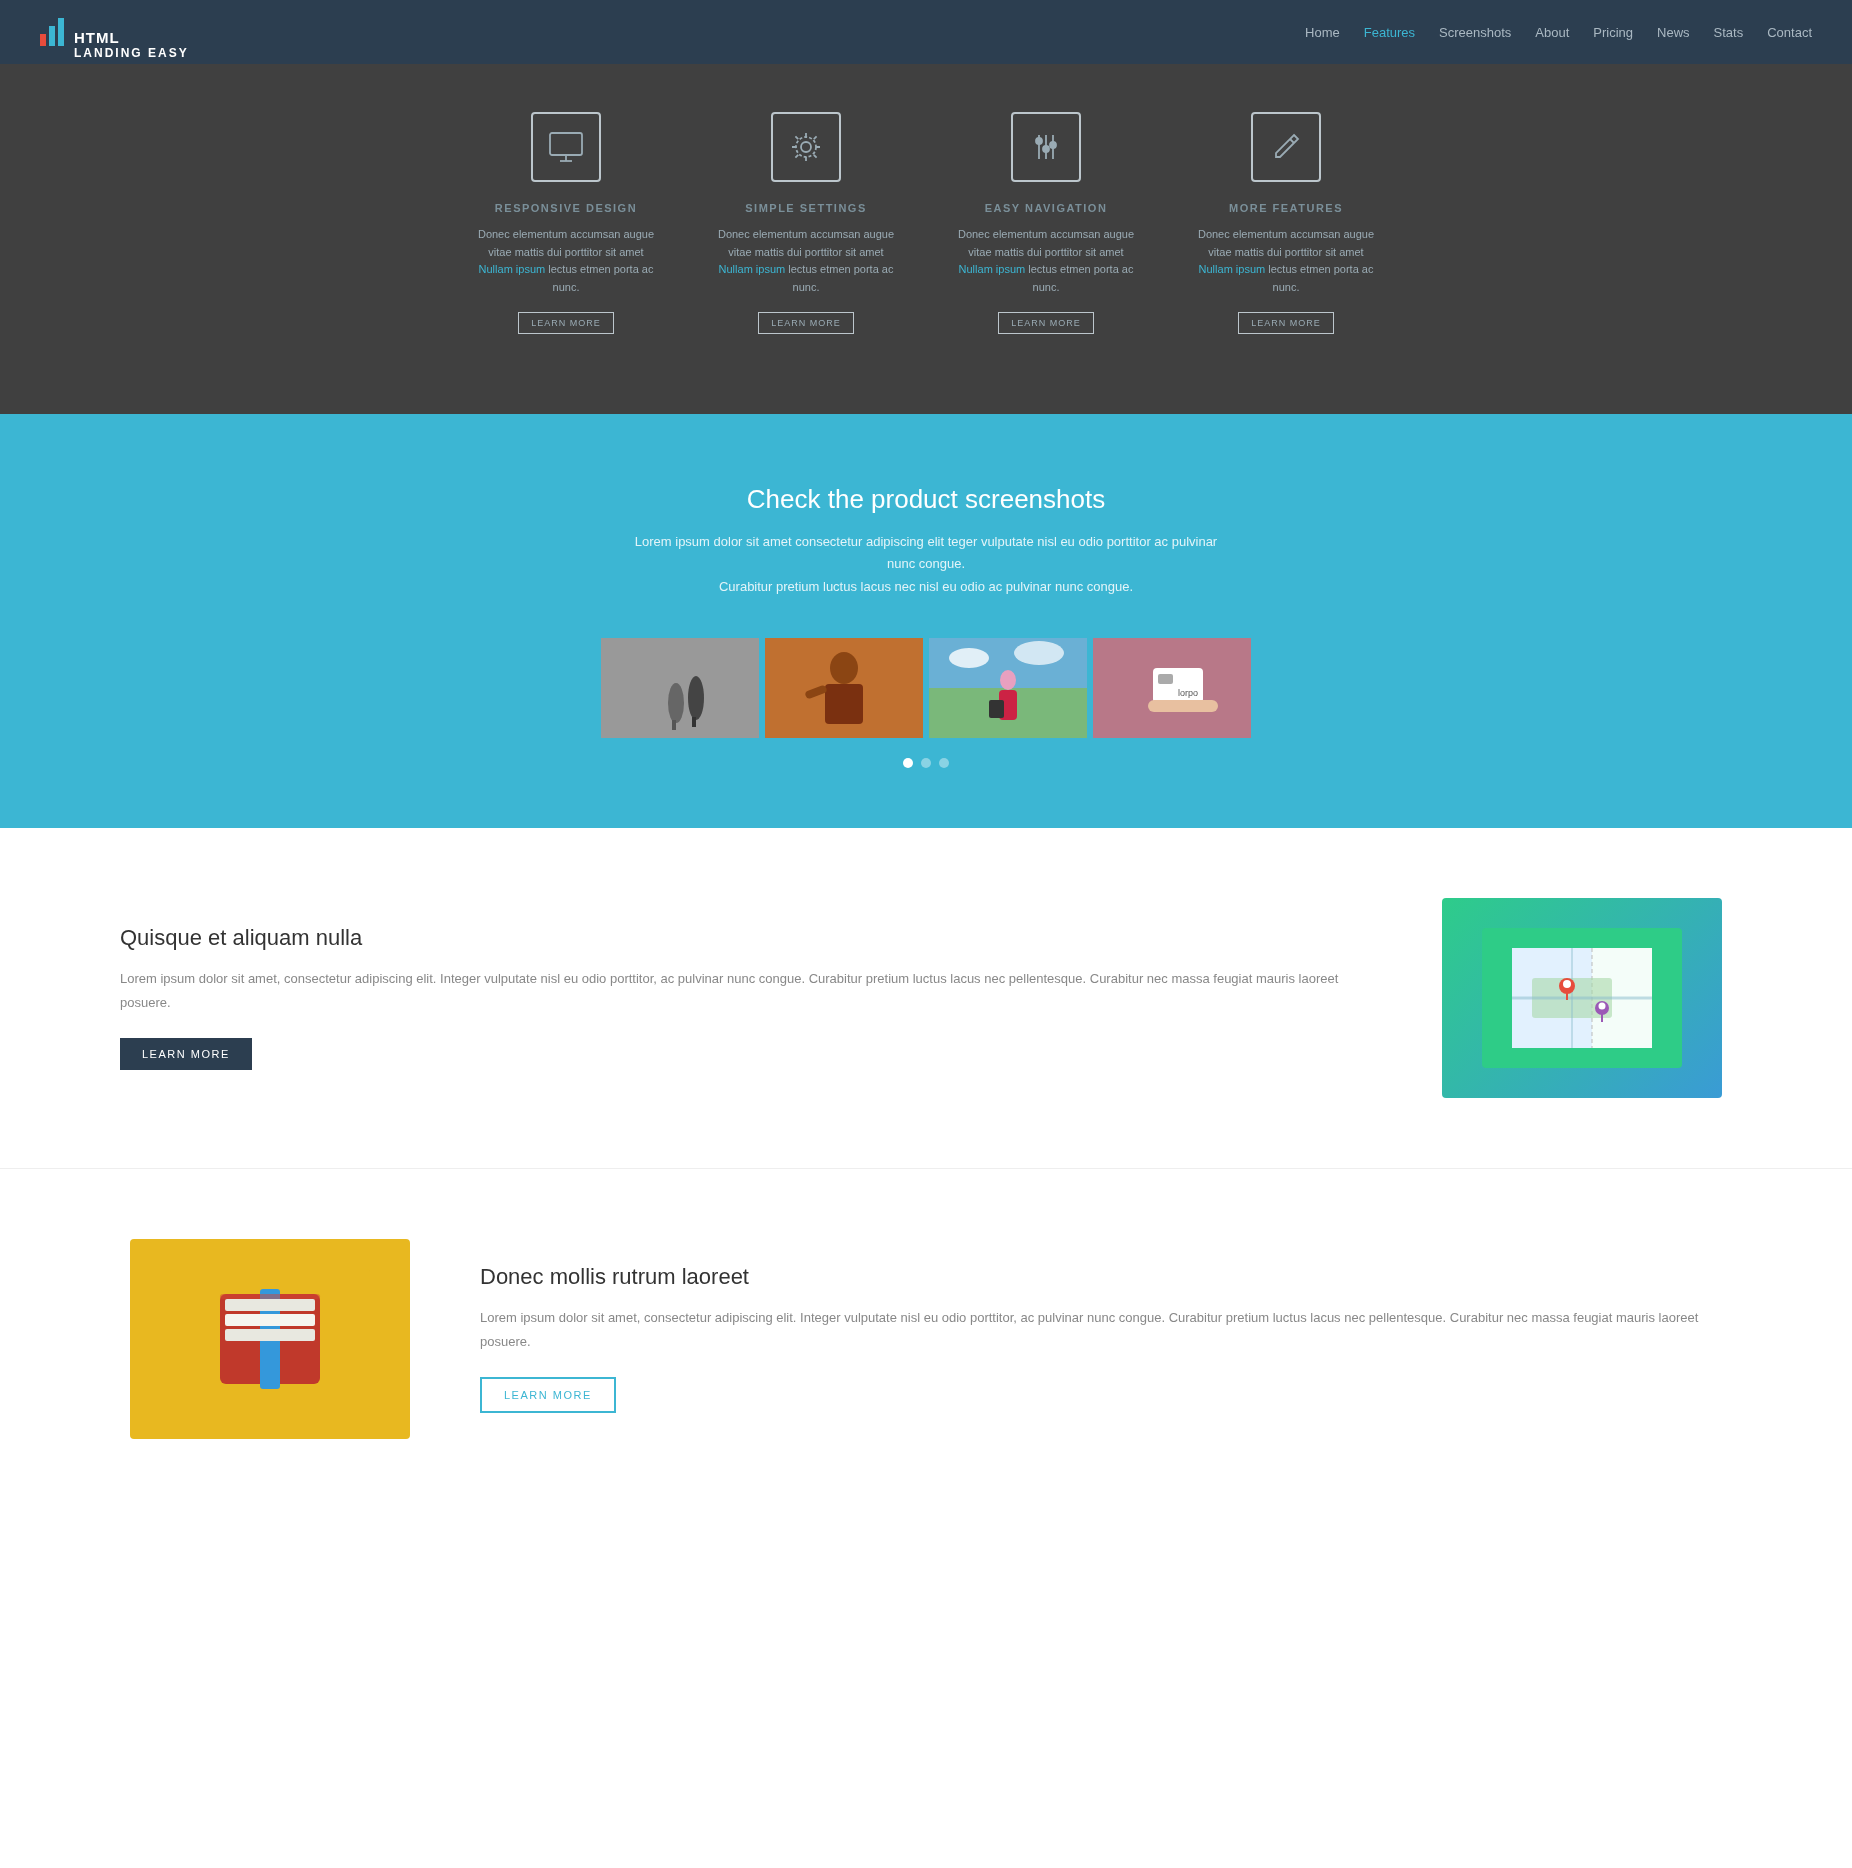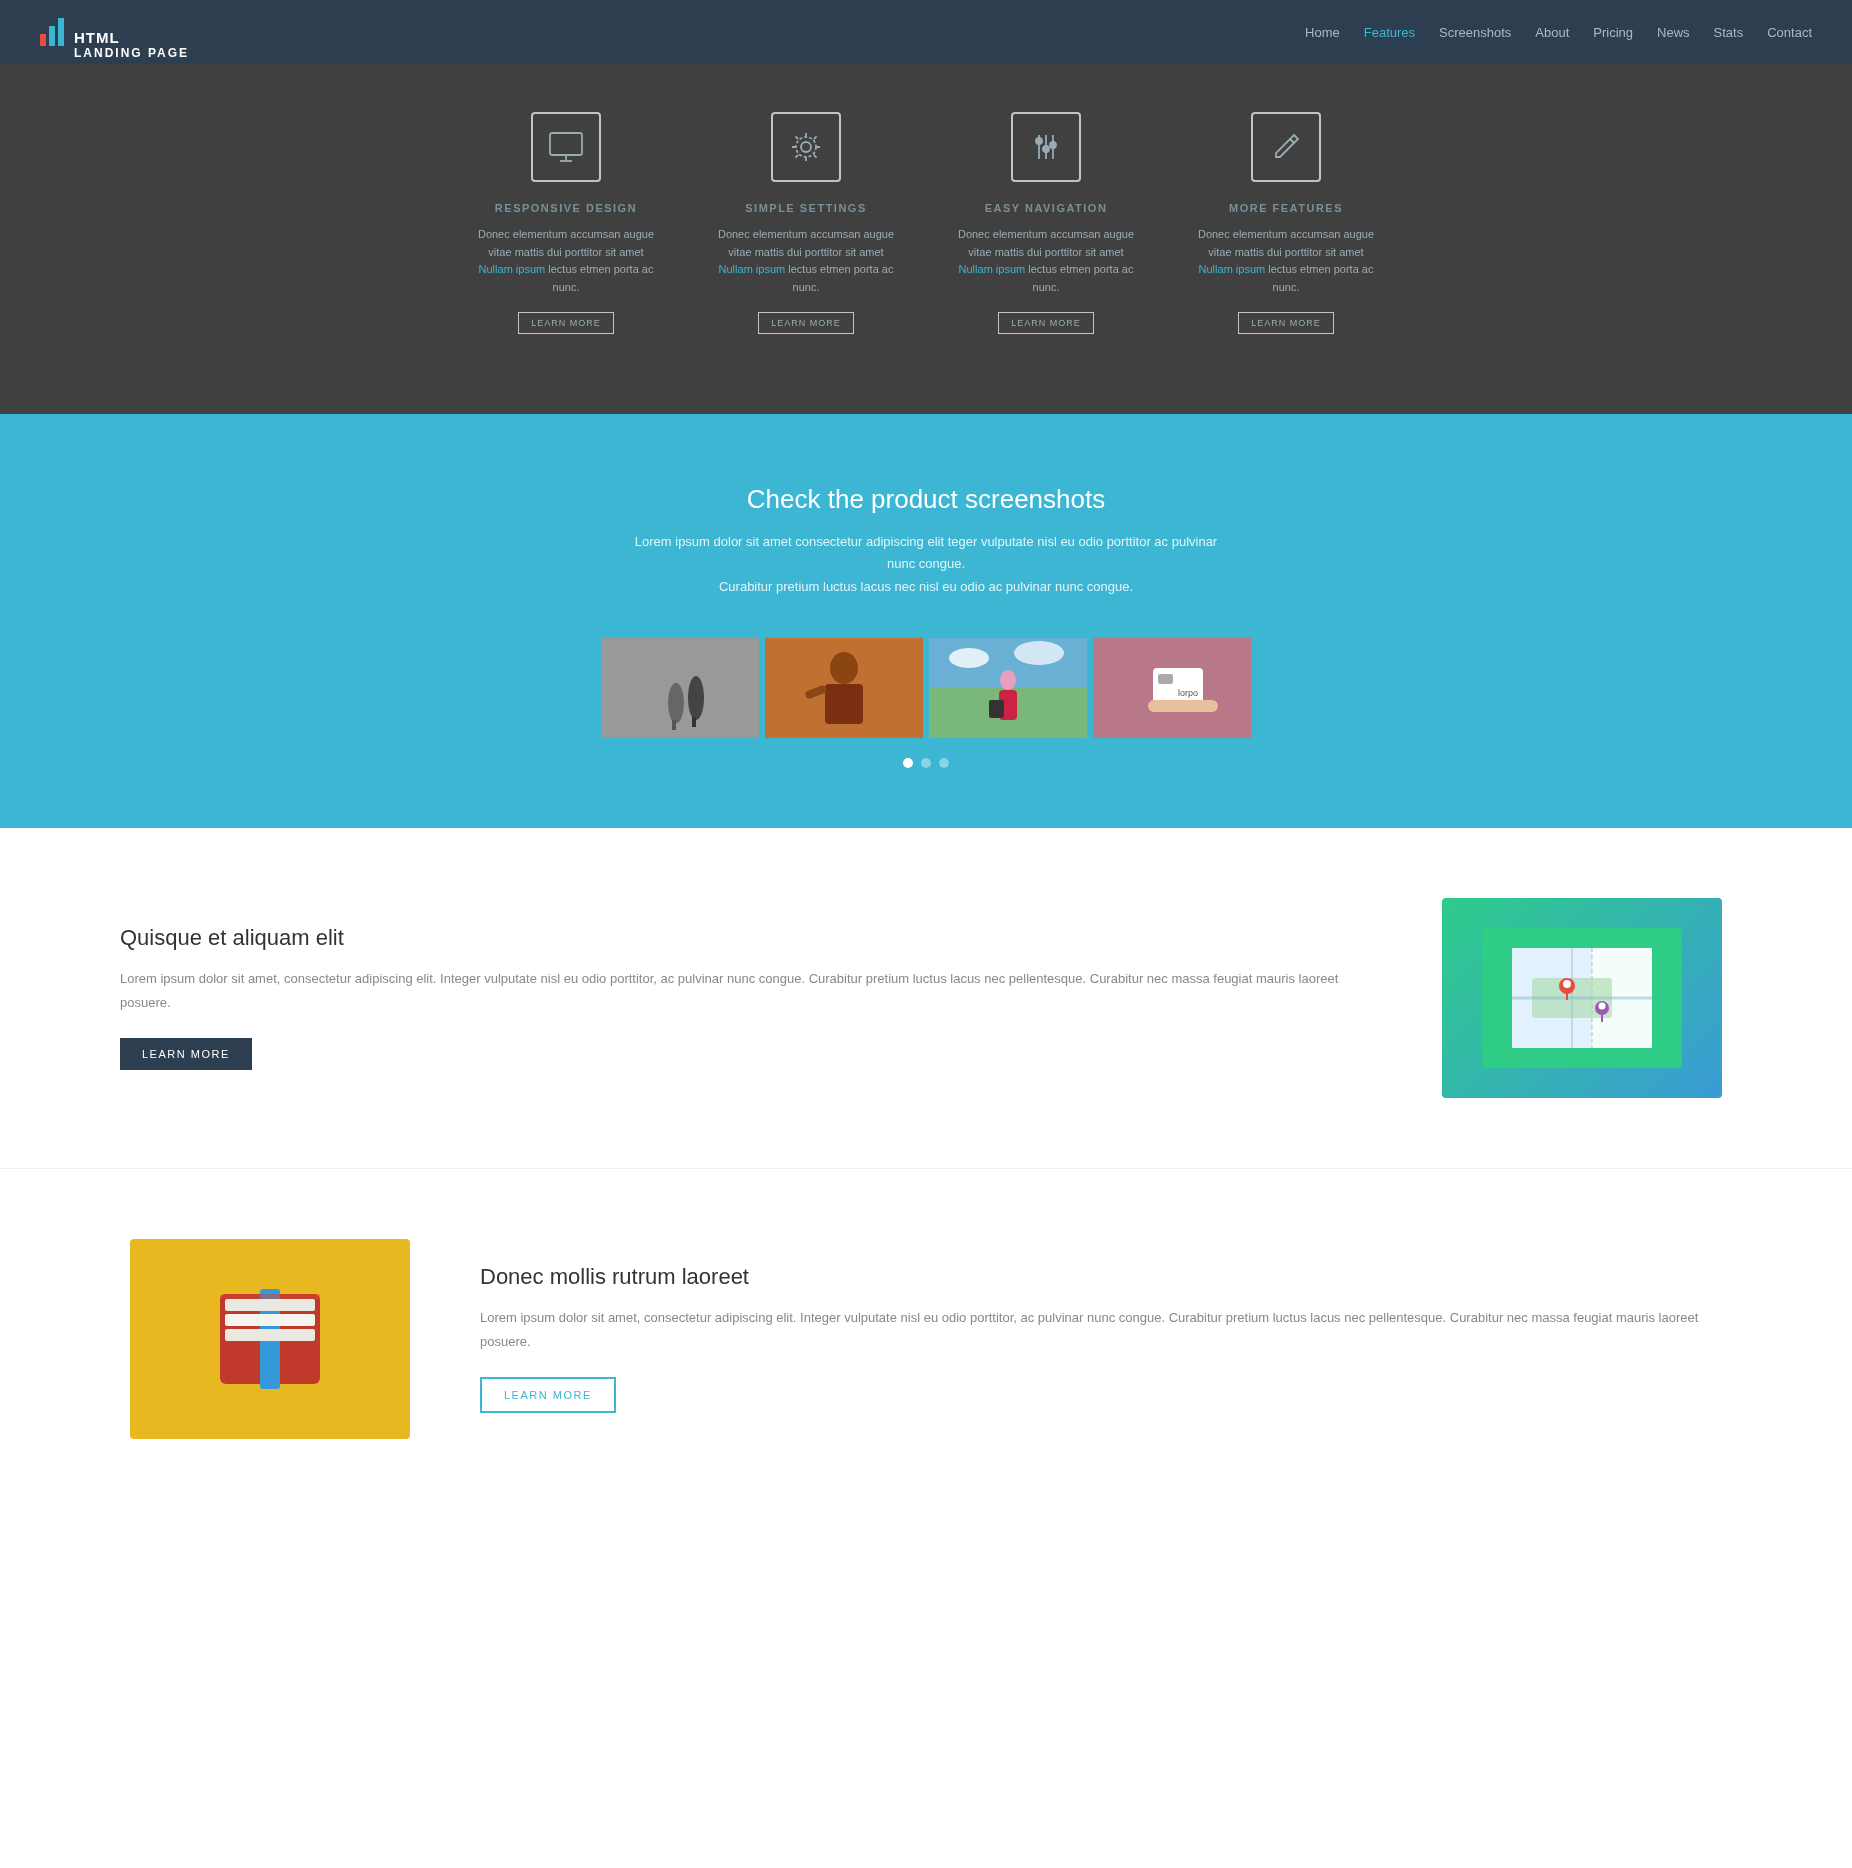--- a/index.html
+++ b/index.html
@@ -152,21 +152,21 @@
 
 <nav>
   <div class="nav-brand">
     <div class="nav-logo-icon">
       <span></span>
         <span></span>
         <span></span>
     </div>
     <div class="nav-title-block">
       <span class="nav-title-html">HTML</span>
-      <span class="nav-title-sub">LANDING PAGE</span>
+      <span class="nav-title-sub">LANDING EASY</span>
     </div>
   </div>
   <div class="nav-links">
     <a href="#">Home</a>
     <a href="#" class="active">Features</a>
     <a href="#">Screenshots</a>
     <a href="#">About</a>
     <a href="#">Pricing</a>
     <a href="#">News</a>
     <a href="#">Stats</a>
@@ -295,21 +295,21 @@
 
   <div class="carousel-dots">
     <div class="dot active"></div>
     <div class="dot"></div>
     <div class="dot"></div>
   </div>
 </section>
 
 <section class="content-section">
   <div class="content-text">
-    <h2 class="section-title">Quisque et aliquam elit</h2>
+    <h2 class="section-title">Quisque et aliquam nulla</h2>
     <p class="section-desc">Lorem ipsum dolor sit amet, consectetur adipiscing elit. Integer vulputate nisl eu odio porttitor, ac pulvinar nunc congue. Curabitur pretium luctus lacus nec pellentesque. Curabitur nec massa feugiat mauris laoreet posuere.</p>
     <a href="#" class="cta-btn">LEARN MORE</a>
   </div>
   <div class="content-image">
     <div class="map-image-box">
       <svg viewBox="0 0 200 140" width="200" height="140" xmlns="http://www.w3.org/2000/svg">
 
         <rect width="200" height="140" fill="#2ecc87" rx="4"></rect>
 
         <polygon points="30,20 170,20 170,120 30,120" fill="white" opacity="0.95"></polygon>

